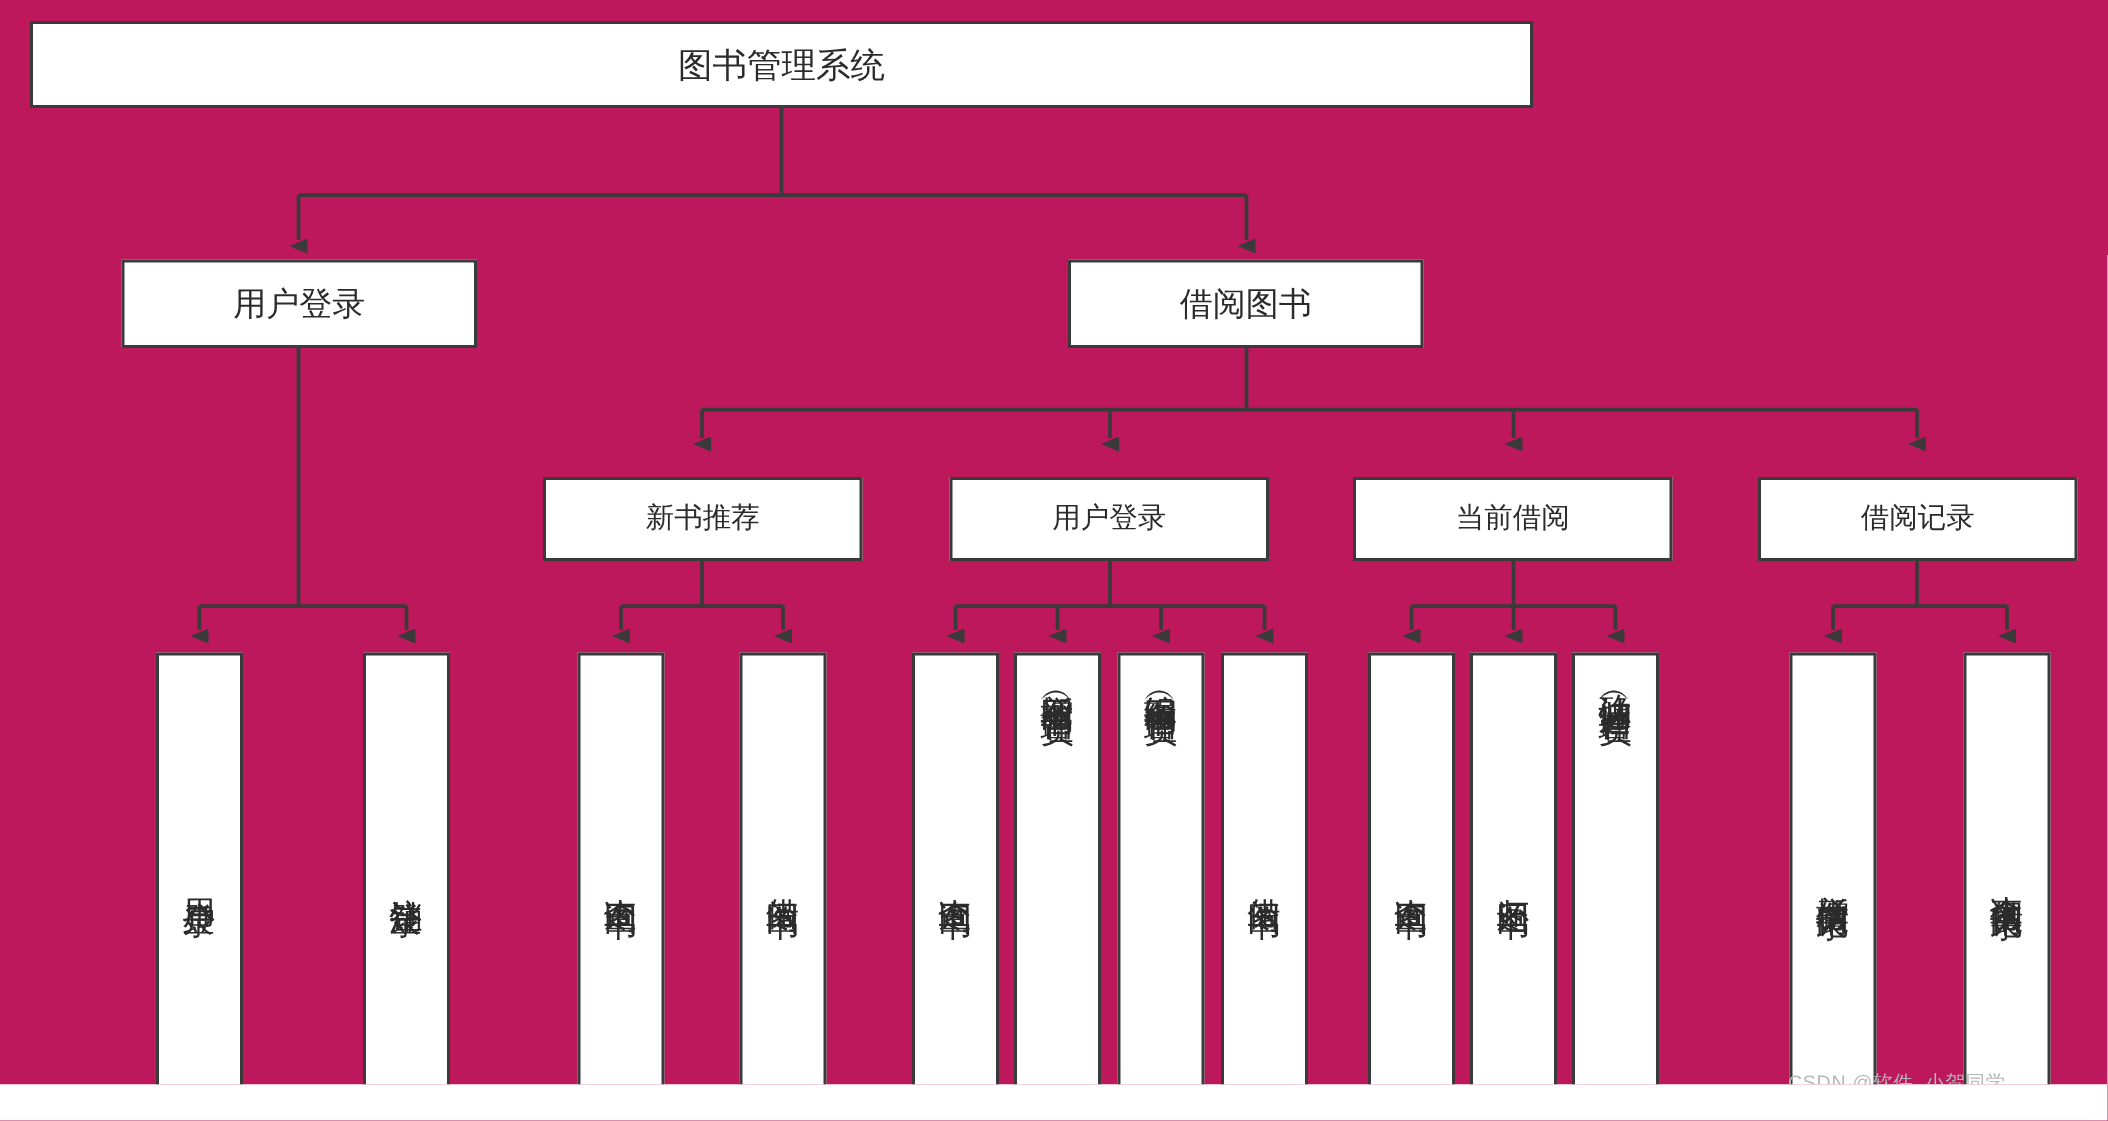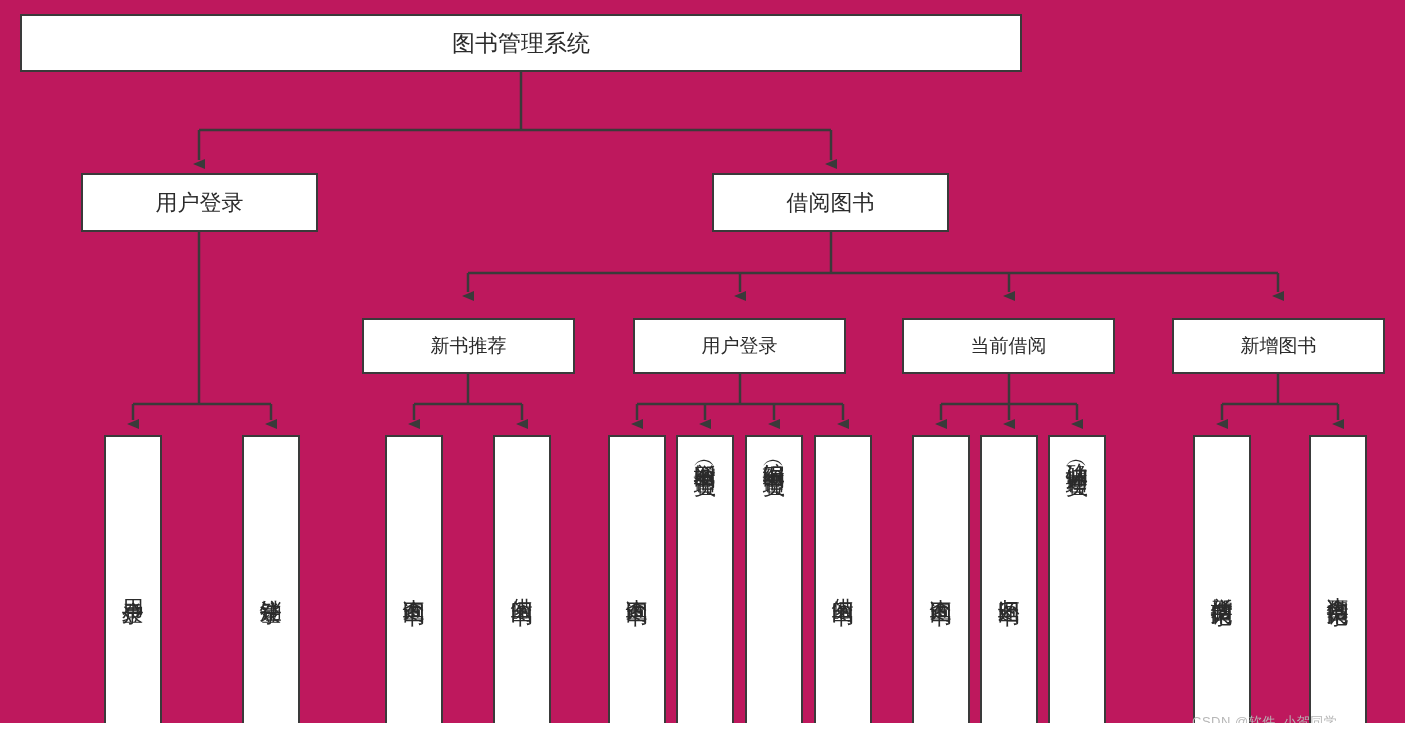--- a/index.html
+++ b/index.html
@@ -118,21 +118,21 @@
   </svg>
 
   <div class="node root" style="left:20px; top:14px; width:1002px; height:58px;">图书管理系统</div>
 
   <div class="node lvl2" style="left:81px; top:173px; width:237px; height:59px;">用户登录</div>
   <div class="node lvl2" style="left:712px; top:173px; width:237px; height:59px;">借阅图书</div>
 
   <div class="node lvl3" style="left:362px; top:318px; width:213px; height:56px;">新书推荐</div>
   <div class="node lvl3" style="left:633px; top:318px; width:213px; height:56px;">用户登录</div>
   <div class="node lvl3" style="left:902px; top:318px; width:213px; height:56px;">当前借阅</div>
-  <div class="node lvl3" style="left:1172px; top:318px; width:213px; height:56px;">新增图书</div>
+  <div class="node lvl3" style="left:1172px; top:318px; width:213px; height:56px;">借阅记录</div>
 
   <div class="node leaf" style="left:104px; top:435px; width:58px; height:300px;">用户登录</div>
   <div class="node leaf" style="left:242px; top:435px; width:58px; height:300px;">注销登录</div>
 
   <div class="node leaf" style="left:385px; top:435px; width:58px; height:300px;">查询图书</div>
   <div class="node leaf" style="left:493px; top:435px; width:58px; height:300px;">借阅图书</div>
 
   <div class="node leaf" style="left:608px; top:435px; width:58px; height:300px;">查询图书</div>
   <div class="node leaf top-aligned" style="left:676px; top:435px; width:58px; height:300px;">新增图书（管理员）</div>
   <div class="node leaf top-aligned" style="left:745px; top:435px; width:58px; height:300px;">编辑图书（管理员）</div>

